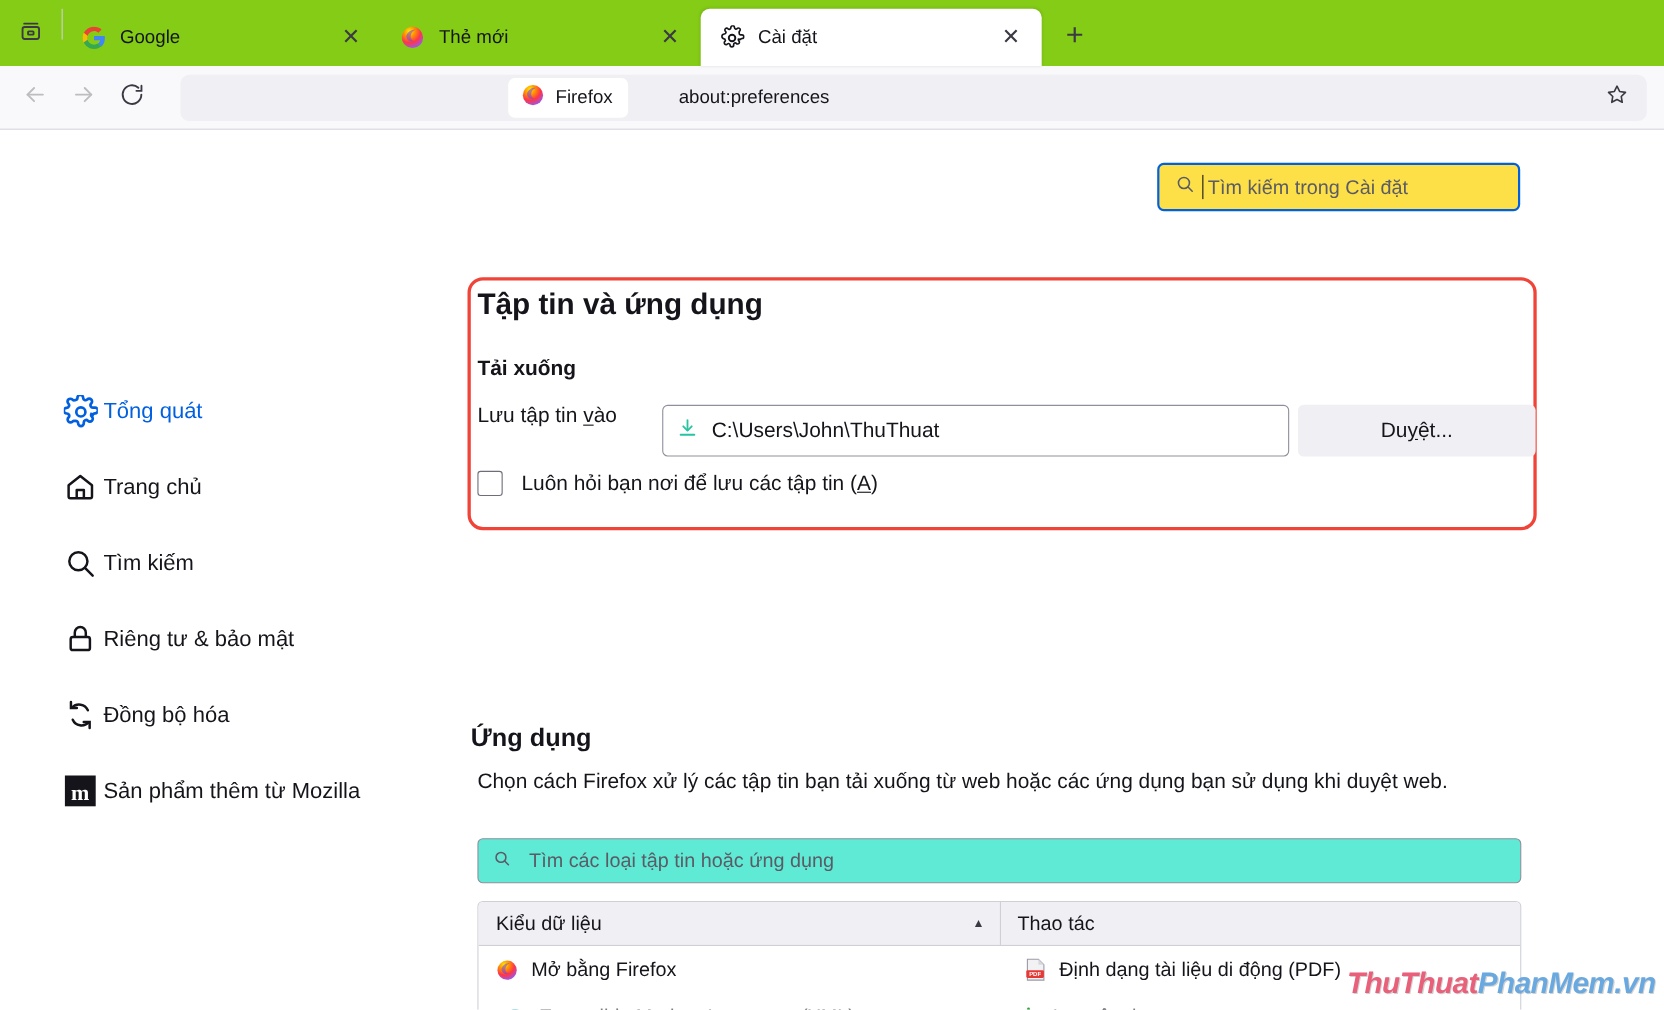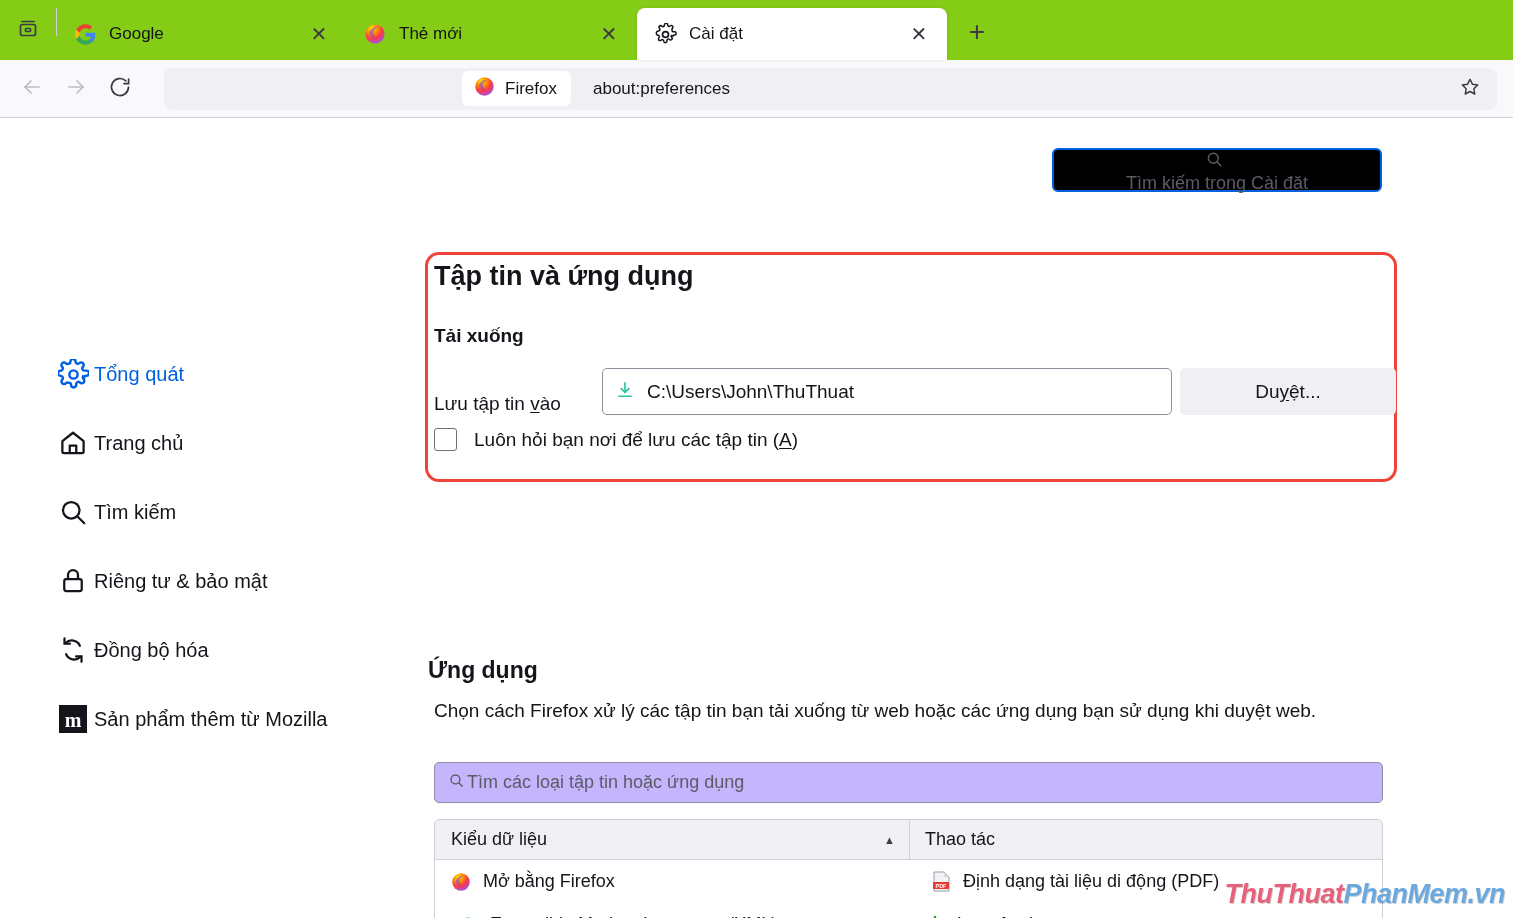--- a/index.html
+++ b/index.html
@@ -107,20 +107,21 @@
   .navbtn.disabled { opacity: .38; }
   .urlbar {
     flex: 1 1 auto;
     height: 42px;
     margin: 0 6px 0 22px;
     background: #f0f0f4;
     border-radius: 8px;
     display: flex;
     align-items: center;
     padding: 0 6px 0 6px;
+    gap: 24px;
   }
   .url-chip {
     display: flex;
     align-items: center;
     gap: 10px;
     background: #ffffff;
     border-radius: 6px;
     padding: 5px 14px 5px 12px;
     margin-left: 292px;
   }
@@ -157,23 +158,22 @@
     width: 330px;
     height: 44px;
   }
   .prefs-search {
     width: 100%;
     height: 100%;
     border: 2px solid #0060df;
     border-radius: 6px;
     display: flex;
     align-items: center;
-    padding: 0 3px;
-    background: #000000;
-    flex-direction: column;
+    padding: 0 14px;
+    background: #fde047;
   }
   .prefs-search .mag { margin-right: 6px; flex: 0 0 auto; }
   .caret {
     width: 1px;
     height: 22px;
     background: #15141a;
     margin-right: 4px;
   }
   .prefs-search-ph {
     font-size: 18px;
@@ -239,21 +239,21 @@
     font-size: 19px;
     font-weight: bold;
     color: #15141a;
   }
   .save-row {
     position: absolute;
     top: 250px;
     left: 9px;
     width: 950px;
     display: flex;
-    align-items: flex-end;
+    align-items: flex-start;
   }
   .save-label {
     font-size: 19px;
     color: #15141a;
     width: 168px;
     flex: 0 0 168px;
   }
   .path-field {
     flex: 0 0 570px;
     height: 47px;
@@ -318,22 +318,22 @@
     position: absolute;
     top: 644px;
     left: 9px;
     width: 949px;
     height: 41px;
     border: 1px solid #8f8f9d;
     border-radius: 5px;
     display: flex;
     align-items: center;
     padding: 0 13px;
-    gap: 2px;
-    background: #c4b5fd;
+    gap: 16px;
+    background: #5eead4;
   }
   .apps-search-ph { font-size: 18px; color: #5b5b66; }
 
   .apptable {
     position: absolute;
     top: 701px;
     left: 9px;
     width: 949px;
     border: 1px solid #cfcfd8;
     border-radius: 5px;

